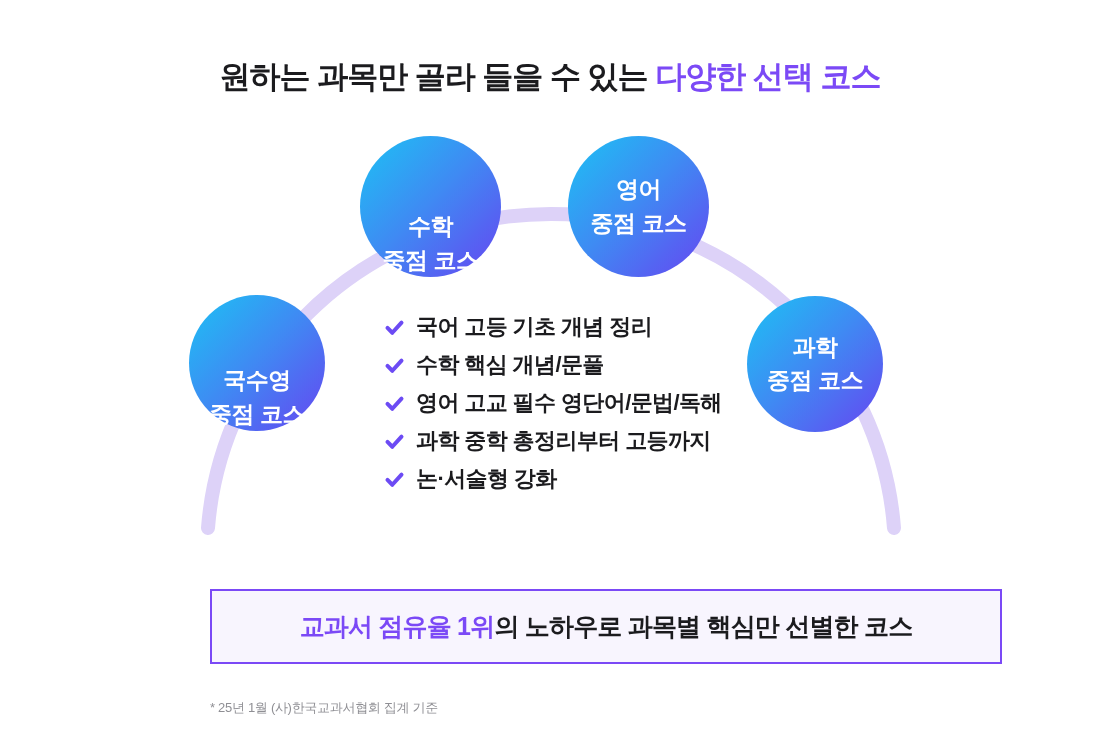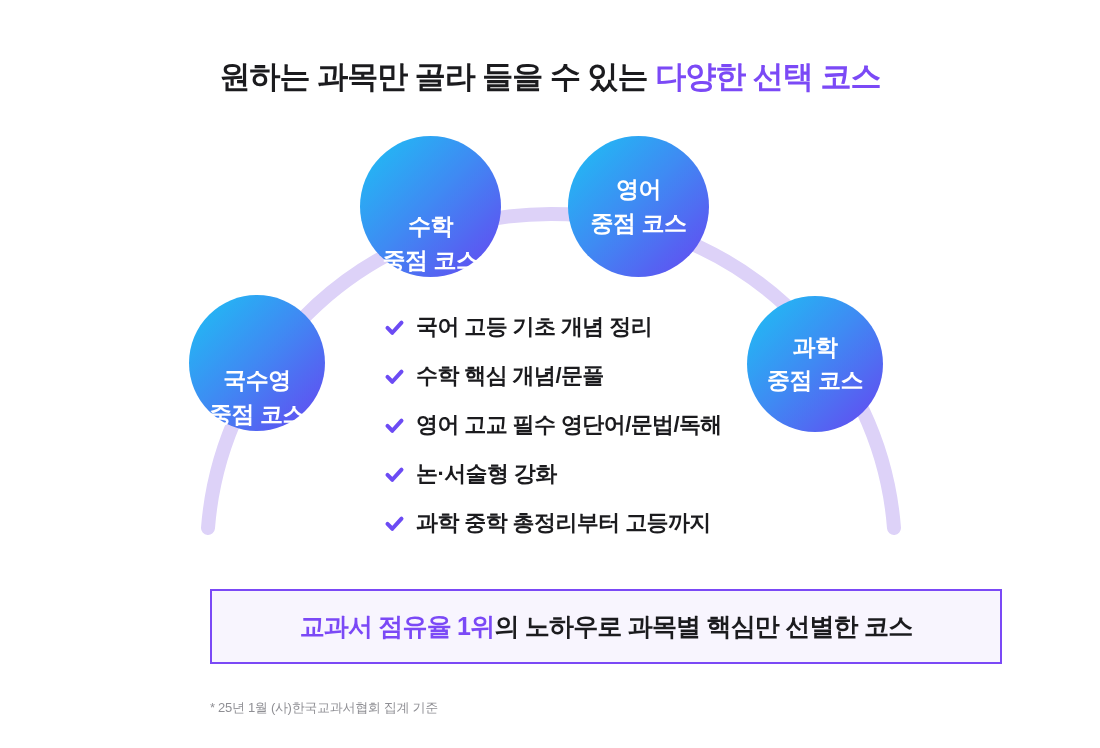--- a/index.html
+++ b/index.html
@@ -62,21 +62,21 @@
   .circle-science  { left: 747px; top: 296px; width: 136px; height: 136px; }
 
   
   .benefits-list {
     position: absolute;
     left: 384px;
     top: 312px;
     z-index: 3;
     display: flex;
     flex-direction: column;
-    gap: 19px;
+    gap: 8px;
   }
   .benefit-item {
     display: flex;
     align-items: center;
     gap: 11px;
     height: 30px;
     font-size: 22px;
     font-weight: 700;
     letter-spacing: -0.6px;
     color: #1b1b1e;
@@ -172,29 +172,29 @@
           </svg>
       </span>
       <span>영어 고교 필수 영단어/문법/독해</span>
     </div>
     <div class="benefit-item">
       <span class="check-icon">
         <svg viewBox="0 0 24 24" width="21" height="21">
             <path d="M4 12.5 L9.5 18 L20 6.5" fill="none" stroke="#6c4bf4" stroke-width="4.6" stroke-linecap="round" stroke-linejoin="round"></path>
           </svg>
       </span>
+      <span>과학 중학 총정리부터 고등까지</span>
+    </div>
+    <div class="benefit-item">
+      <span class="check-icon">
+        <svg viewBox="0 0 24 24" width="21" height="21">
+            <path d="M4 12.5 L9.5 18 L20 6.5" fill="none" stroke="#6c4bf4" stroke-width="4.6" stroke-linecap="round" stroke-linejoin="round"></path>
+          </svg>
+      </span>
       <span>논·서술형 강화</span>
-    </div>
-    <div class="benefit-item">
-      <span class="check-icon">
-        <svg viewBox="0 0 24 24" width="21" height="21">
-            <path d="M4 12.5 L9.5 18 L20 6.5" fill="none" stroke="#6c4bf4" stroke-width="4.6" stroke-linecap="round" stroke-linejoin="round"></path>
-          </svg>
-      </span>
-      <span>과학 중학 총정리부터 고등까지</span>
     </div>
   </div>
 
   <div class="highlight-box">
       <span class="highlight">교과서 점유율 1위</span>
       <span>의 노하우로 과목별 핵심만 선별한 코스</span>
     </div>
 
   <div class="footnote">* 25년 1월 (사)한국교과서협회 집계 기준</div>
 

